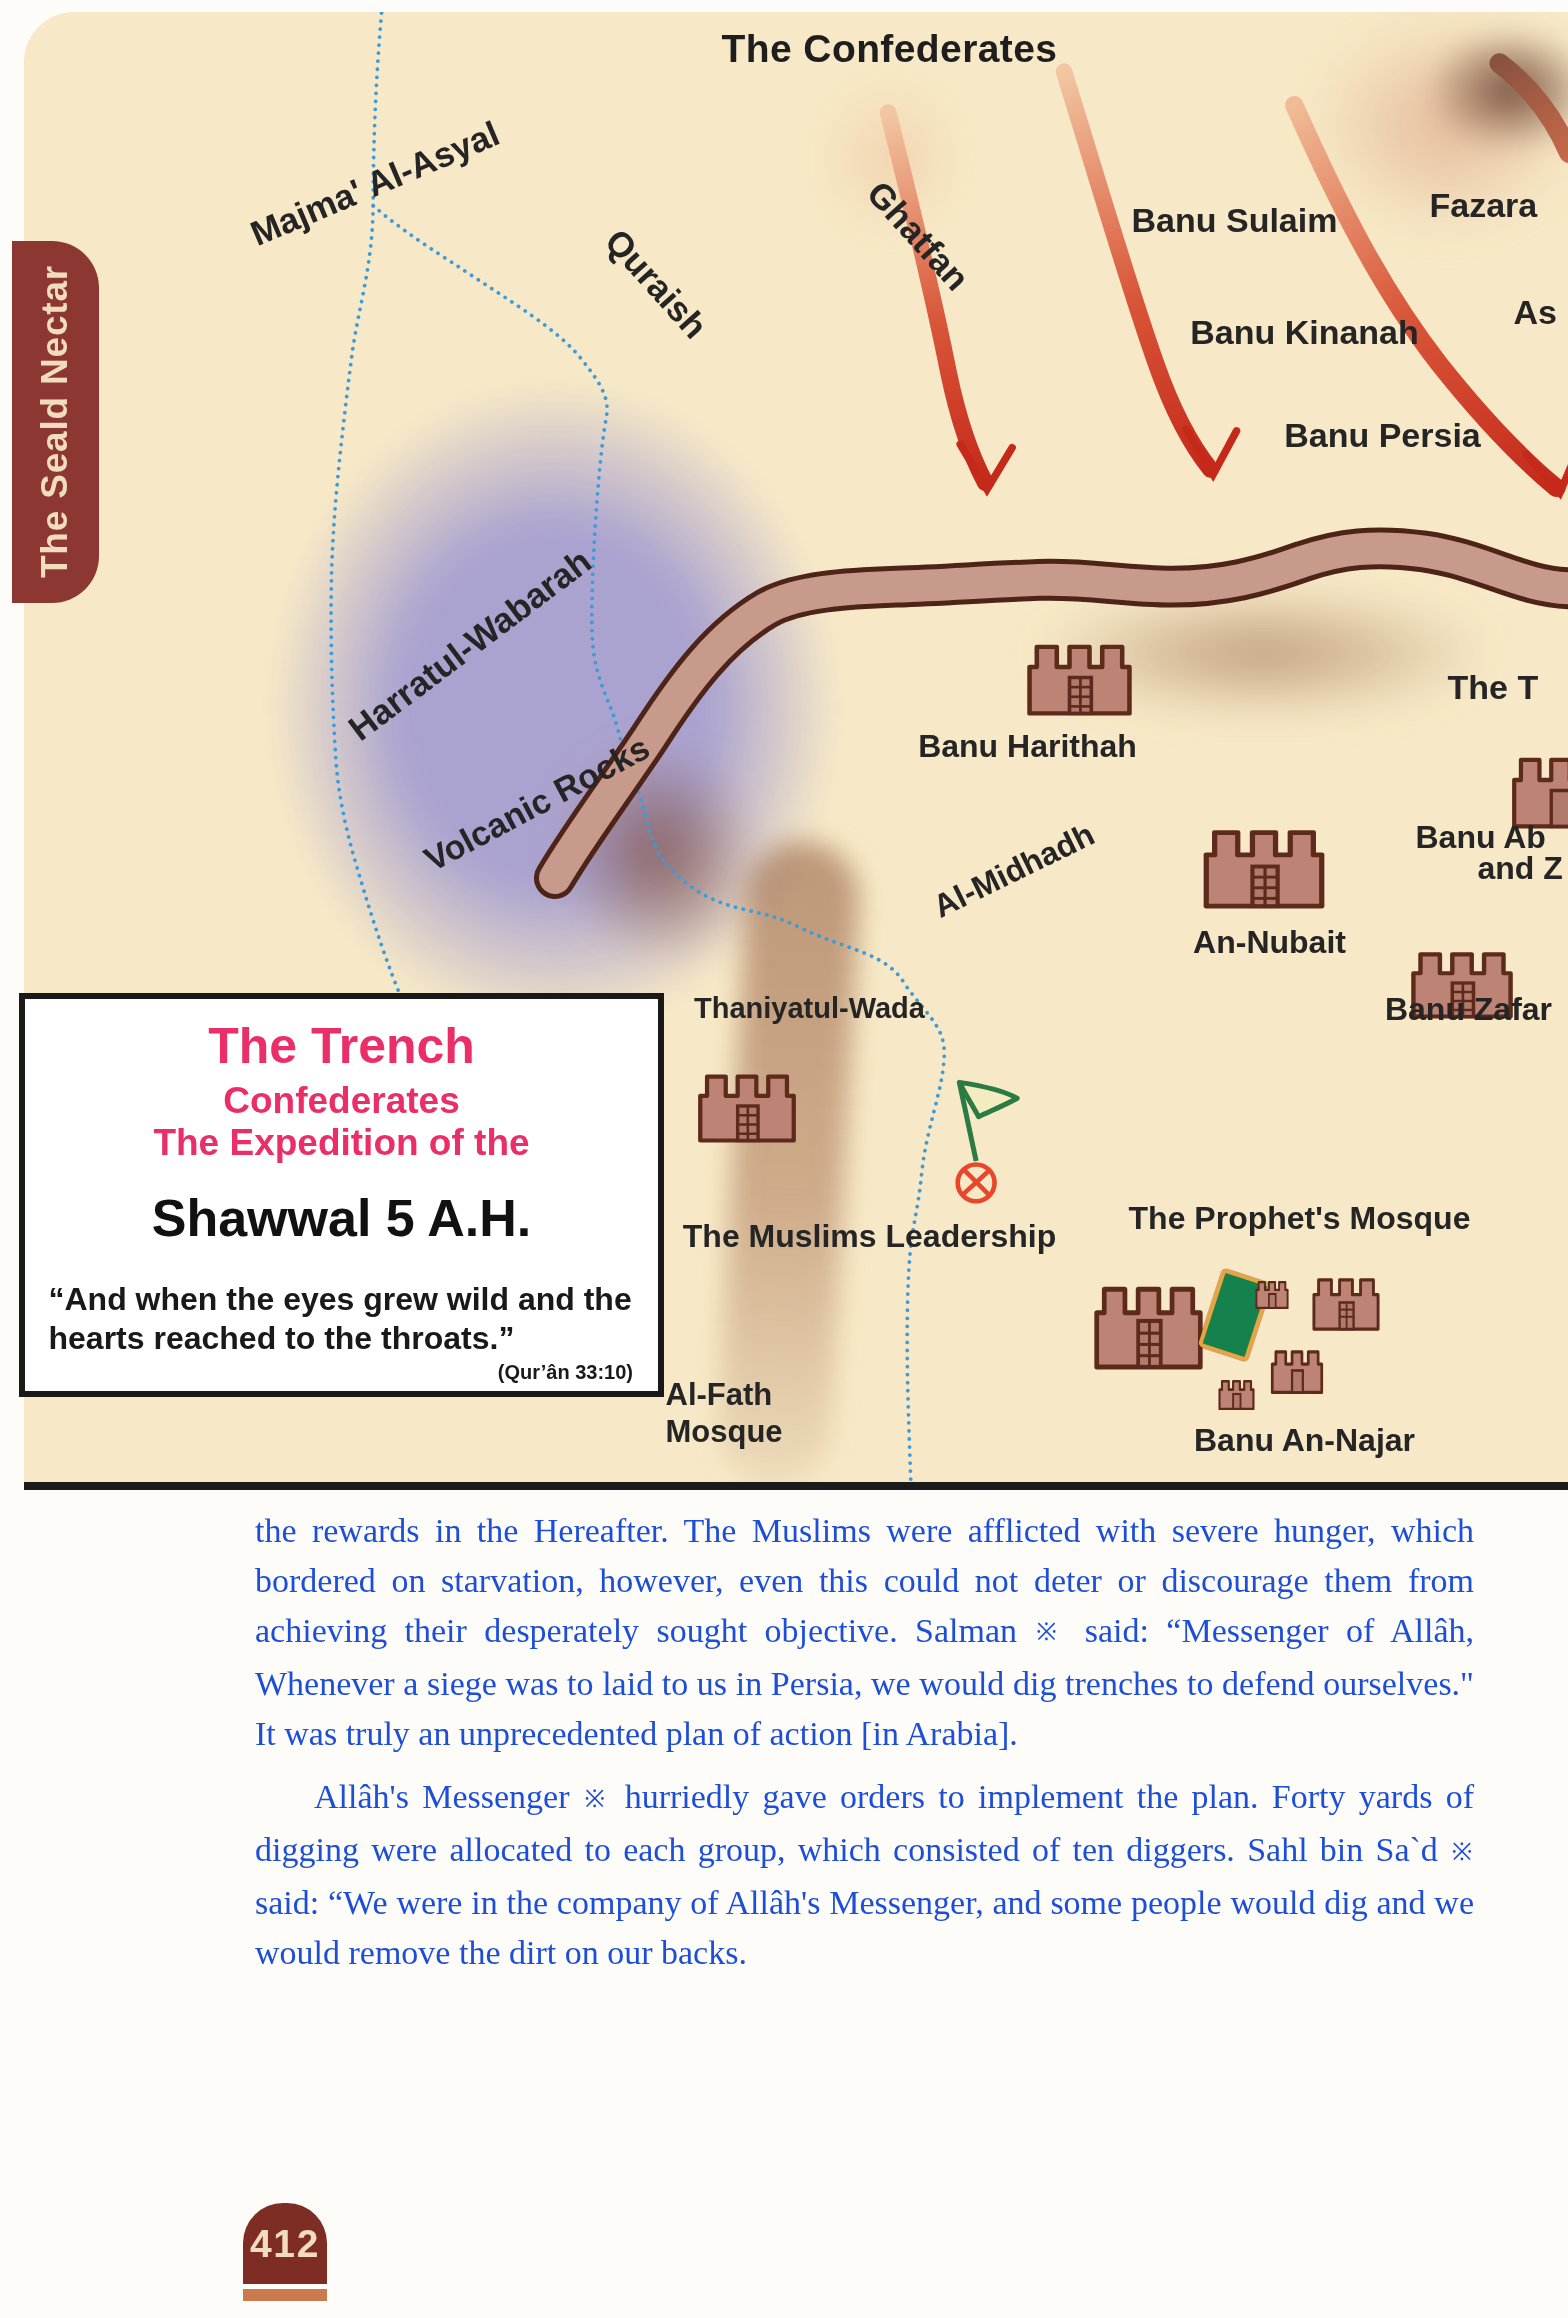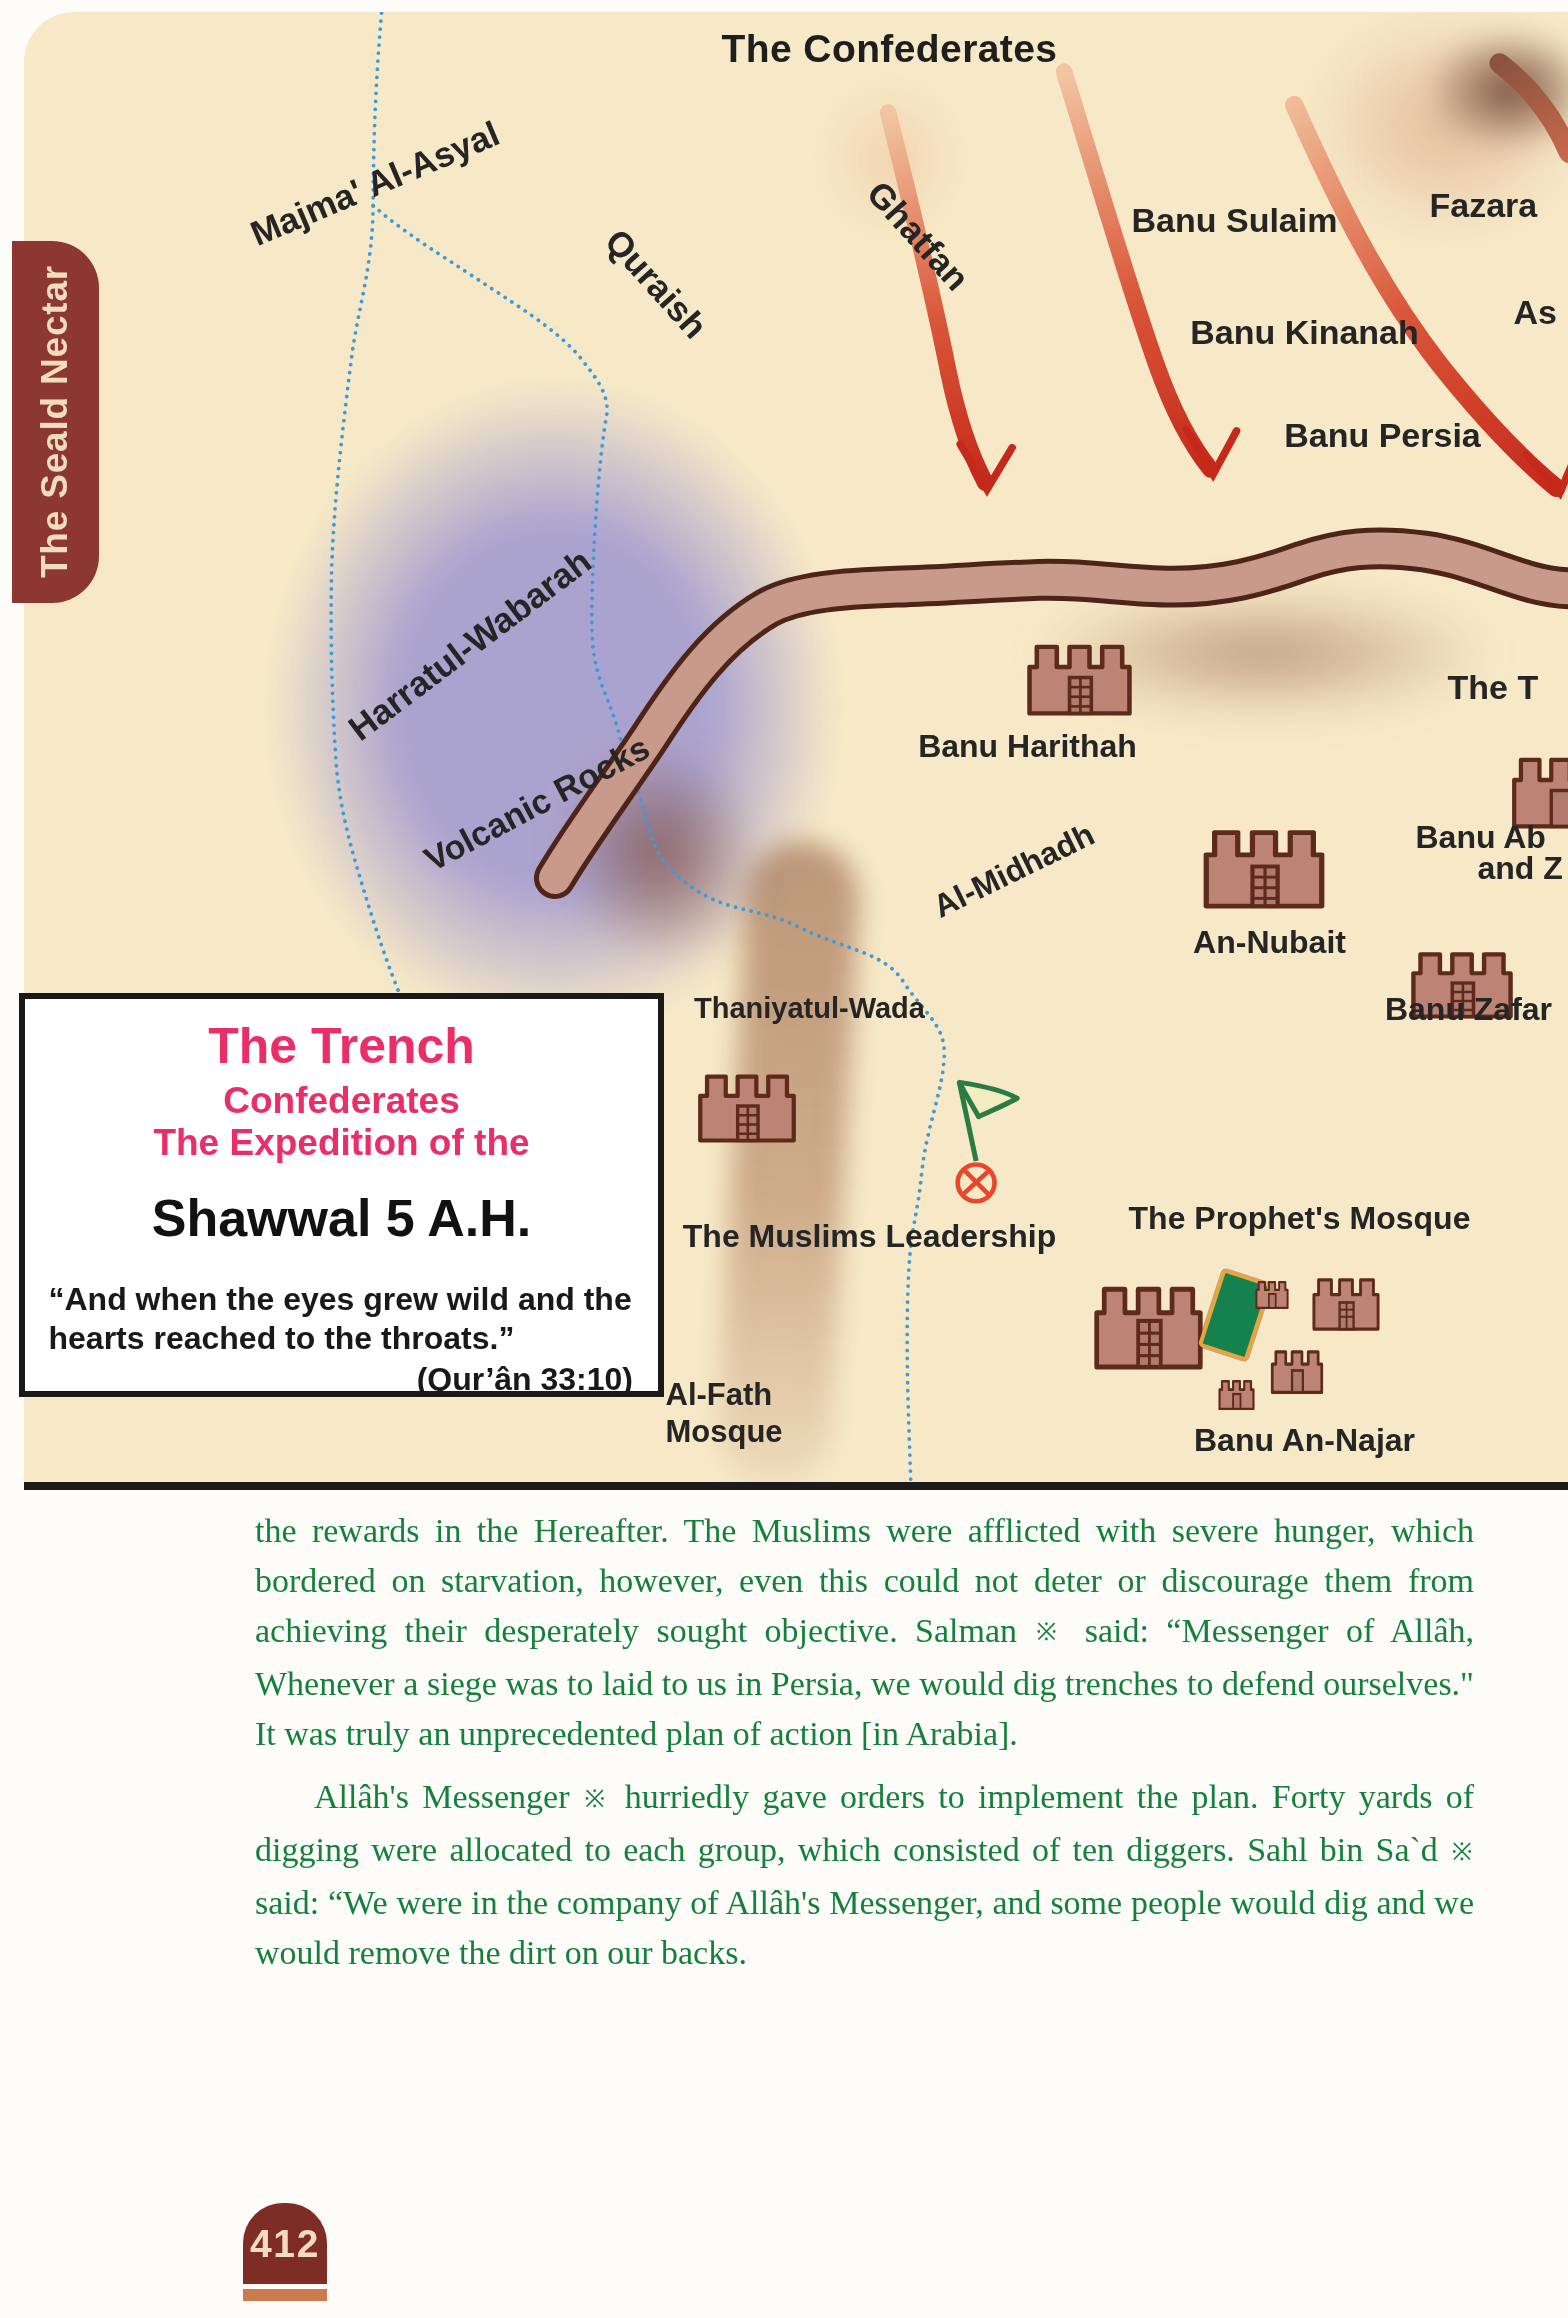--- a/index.html
+++ b/index.html
@@ -19,28 +19,28 @@
   .mlabel.tl{transform:none;}
   .title{font-size:39px;letter-spacing:0.4px;color:#1e1e1e;}
   
   .infobox{position:absolute;left:19px;top:993px;width:645px;height:404px;background:#ffffff;
            border:6.7px solid #191919;box-sizing:border-box;text-align:center;z-index:30;
            font-family:"Liberation Sans",sans-serif;}
   .ib-title{margin-top:18.4px;font-size:50px;font-weight:bold;color:#ea2f68;}
   .ib-sub{margin-top:5px;font-size:37px;line-height:42px;font-weight:bold;color:#ea2f68;}
   .ib-date{margin-top:23.5px;font-size:52px;font-weight:bold;color:#111;}
   .ib-quote{margin:32px 23.5px 0 23.5px;font-size:32px;line-height:39px;font-weight:bold;color:#191919;text-align:left;}
-  .ib-ref{margin:3.4px 25px 0 0;font-size:32px;font-weight:bold;color:#191919;text-align:right;}
+  .ib-ref{margin:3.4px 25px 0 0;font-size:20px;font-weight:bold;color:#191919;text-align:right;}
   
   .tab{position:absolute;left:11.7px;top:241px;width:87px;height:362px;background:#8d3732;
        border-radius:0 47px 47px 0;z-index:40;display:flex;align-items:center;justify-content:center;}
   .tab span{writing-mode:vertical-rl;transform:rotate(180deg);color:#f1ddbd;font-size:37px;
        font-weight:600;letter-spacing:0.8px;white-space:nowrap;}
   
-  .bodytext{position:absolute;left:255px;top:1506px;width:1219px;color:#15803d;
+  .bodytext{position:absolute;left:255px;top:1506px;width:1219px;color:#1d4ed8;
             font-family:"Liberation Serif",serif;font-size:34px;line-height:50px;text-align:justify;}
   .bodytext p{margin:0;}
   .bodytext p.indent{text-indent:59px;margin-top:13.4px;}
   .honorific{font-size:.72em;position:relative;top:-1.7px;padding:0 1.7px;}
   
   .badge{position:absolute;left:243px;top:2203px;width:84px;height:81px;background:#7d2d24;
          border-radius:40px 40px 0 0;display:flex;align-items:center;justify-content:center;z-index:5;}
   .badge span{color:#f2dcc0;font-size:39px;font-weight:600;letter-spacing:1.7px;}
   .badge-bar{position:absolute;left:243px;top:2289px;width:84px;height:11.7px;background:#cb7a4e;}
 </style>

